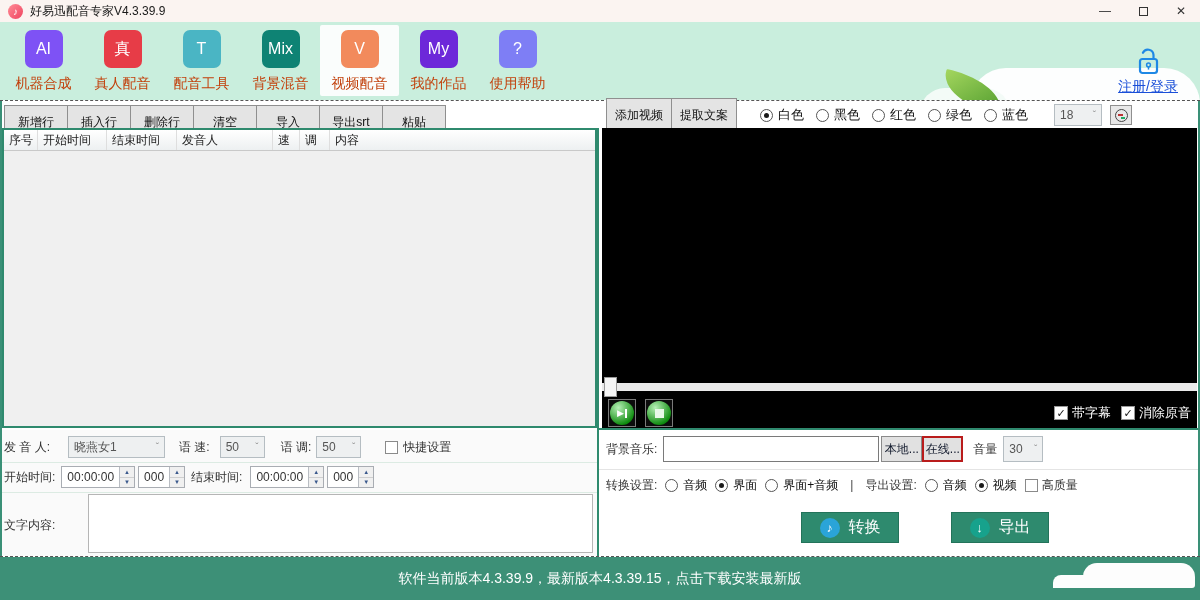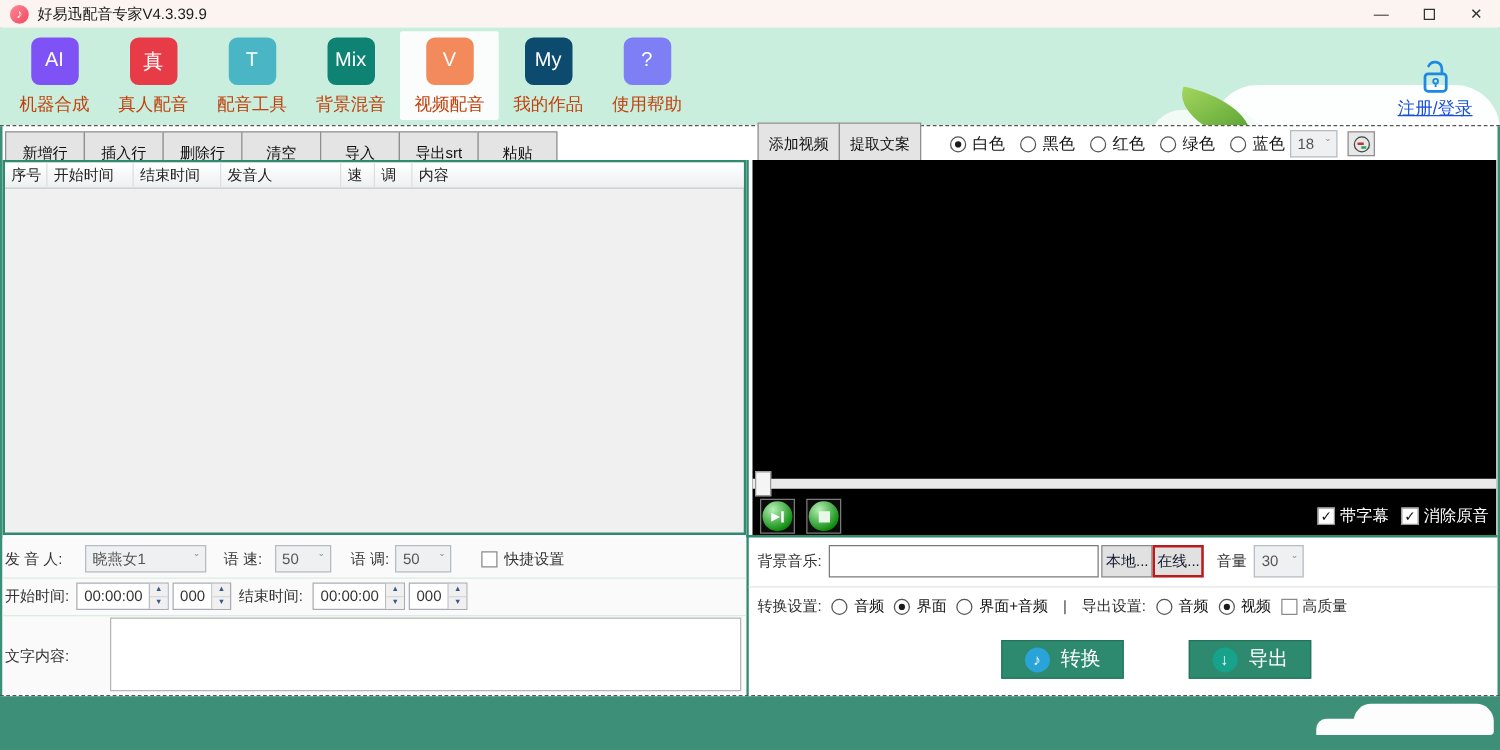--- a/index.html
+++ b/index.html
@@ -62,21 +62,21 @@
   .spin .btns{width:15px;border-left:1px solid #b9bdc3;display:flex;flex-direction:column}
   .spin .btns span{flex:1;font-size:6px;color:#39588c;background:#f0f0f0;display:flex;align-items:center;justify-content:center;cursor:pointer}
   .spin .btns span:first-child{border-bottom:1px solid #cfcfcf}
   .txt{position:absolute;left:88px;top:393px;width:505px;height:59px;background:#fff;border:1px solid #b5b5b5;resize:none;font:12px "Liberation Sans",sans-serif}
 
   
   .rtop{position:absolute;left:606px;top:3px;height:22px;display:flex;align-items:center}
   .rad{display:flex;align-items:center;gap:5px;font-size:13px;color:#111;cursor:pointer}
   .rdot{width:13px;height:13px;border-radius:50%;border:1px solid #555;background:#fff;position:relative;flex:none}
   .rdot.on::after{content:"";position:absolute;inset:3px;border-radius:50%;background:#1a1a1a}
-  .fsel{width:38px;margin-left:4px}
+  .fsel{width:48px;margin-left:26px}
   .icbtn{width:22px;height:20px;border:1px solid #8f8f8f;background:#e8e8e8;display:flex;align-items:center;justify-content:center;margin-left:8px;cursor:pointer}
   .fx{width:13px;height:13px;border-radius:50%;border:1.4px solid #444;position:relative}
   .fx::after{content:"";position:absolute;left:2.5px;top:4px;width:5px;height:2px;background:#b33}
   .fx::before{content:"";position:absolute;right:2px;top:7px;width:4px;height:2px;background:#2a6}
 
   
   .video{position:absolute;left:602px;top:27px;right:3px;height:300px;background:#000}
   .seek{position:absolute;left:0;right:0;top:255px;height:8px;background:#eaeaea}
   .thumb{position:absolute;left:2px;top:-6px;width:13px;height:20px;background:#f5f5f5;border:1px solid #9a9a9a;cursor:pointer}
   .vbar{position:absolute;left:6px;right:6px;top:271px;height:28px;display:flex;align-items:center}
@@ -146,21 +146,21 @@
       </div>
       <div class="nav-item">
         <div class="nav-ic" style="background-color: rgb(14, 131, 116);">Mix</div>
         <div class="nav-lb">背景混音</div>
       </div>
       <div class="nav-item active">
         <div class="nav-ic" style="background-color: rgb(242, 138, 92);">V</div>
         <div class="nav-lb">视频配音</div>
       </div>
       <div class="nav-item">
-        <div class="nav-ic" style="background-color: #0c4a6e;">My</div>
+        <div class="nav-ic" style="background-color: #6d28d9;">My</div>
         <div class="nav-lb">我的作品</div>
       </div>
       <div class="nav-item">
         <div class="nav-ic" style="background-color: rgb(126, 126, 245);">?</div>
         <div class="nav-lb">使用帮助</div>
       </div>
     </div>
     <div class="login">
       <svg width="26" height="30" viewBox="0 0 26 30">
         <path d="M18.5 13 V8.8 a5.6 5.6 0 0 0 -10.6 -2" fill="none" stroke="#1e88e5" stroke-width="2.2" stroke-linecap="round"></path>
@@ -373,17 +373,18 @@
       <div class="abtn">
         <span class="aic save">
             <span>↓</span>
           </span>
         <span>导出</span>
       </div>
     </div>
   </div>
 
   <div class="statusbar">
+    <span>软件当前版本4.3.39.9，最新版本4.3.39.15，点击下载安装最新版</span>
     <div class="scloud"></div>
     <div class="scloud2"></div>
   </div>
 
 </div>
 
 </body></html>

